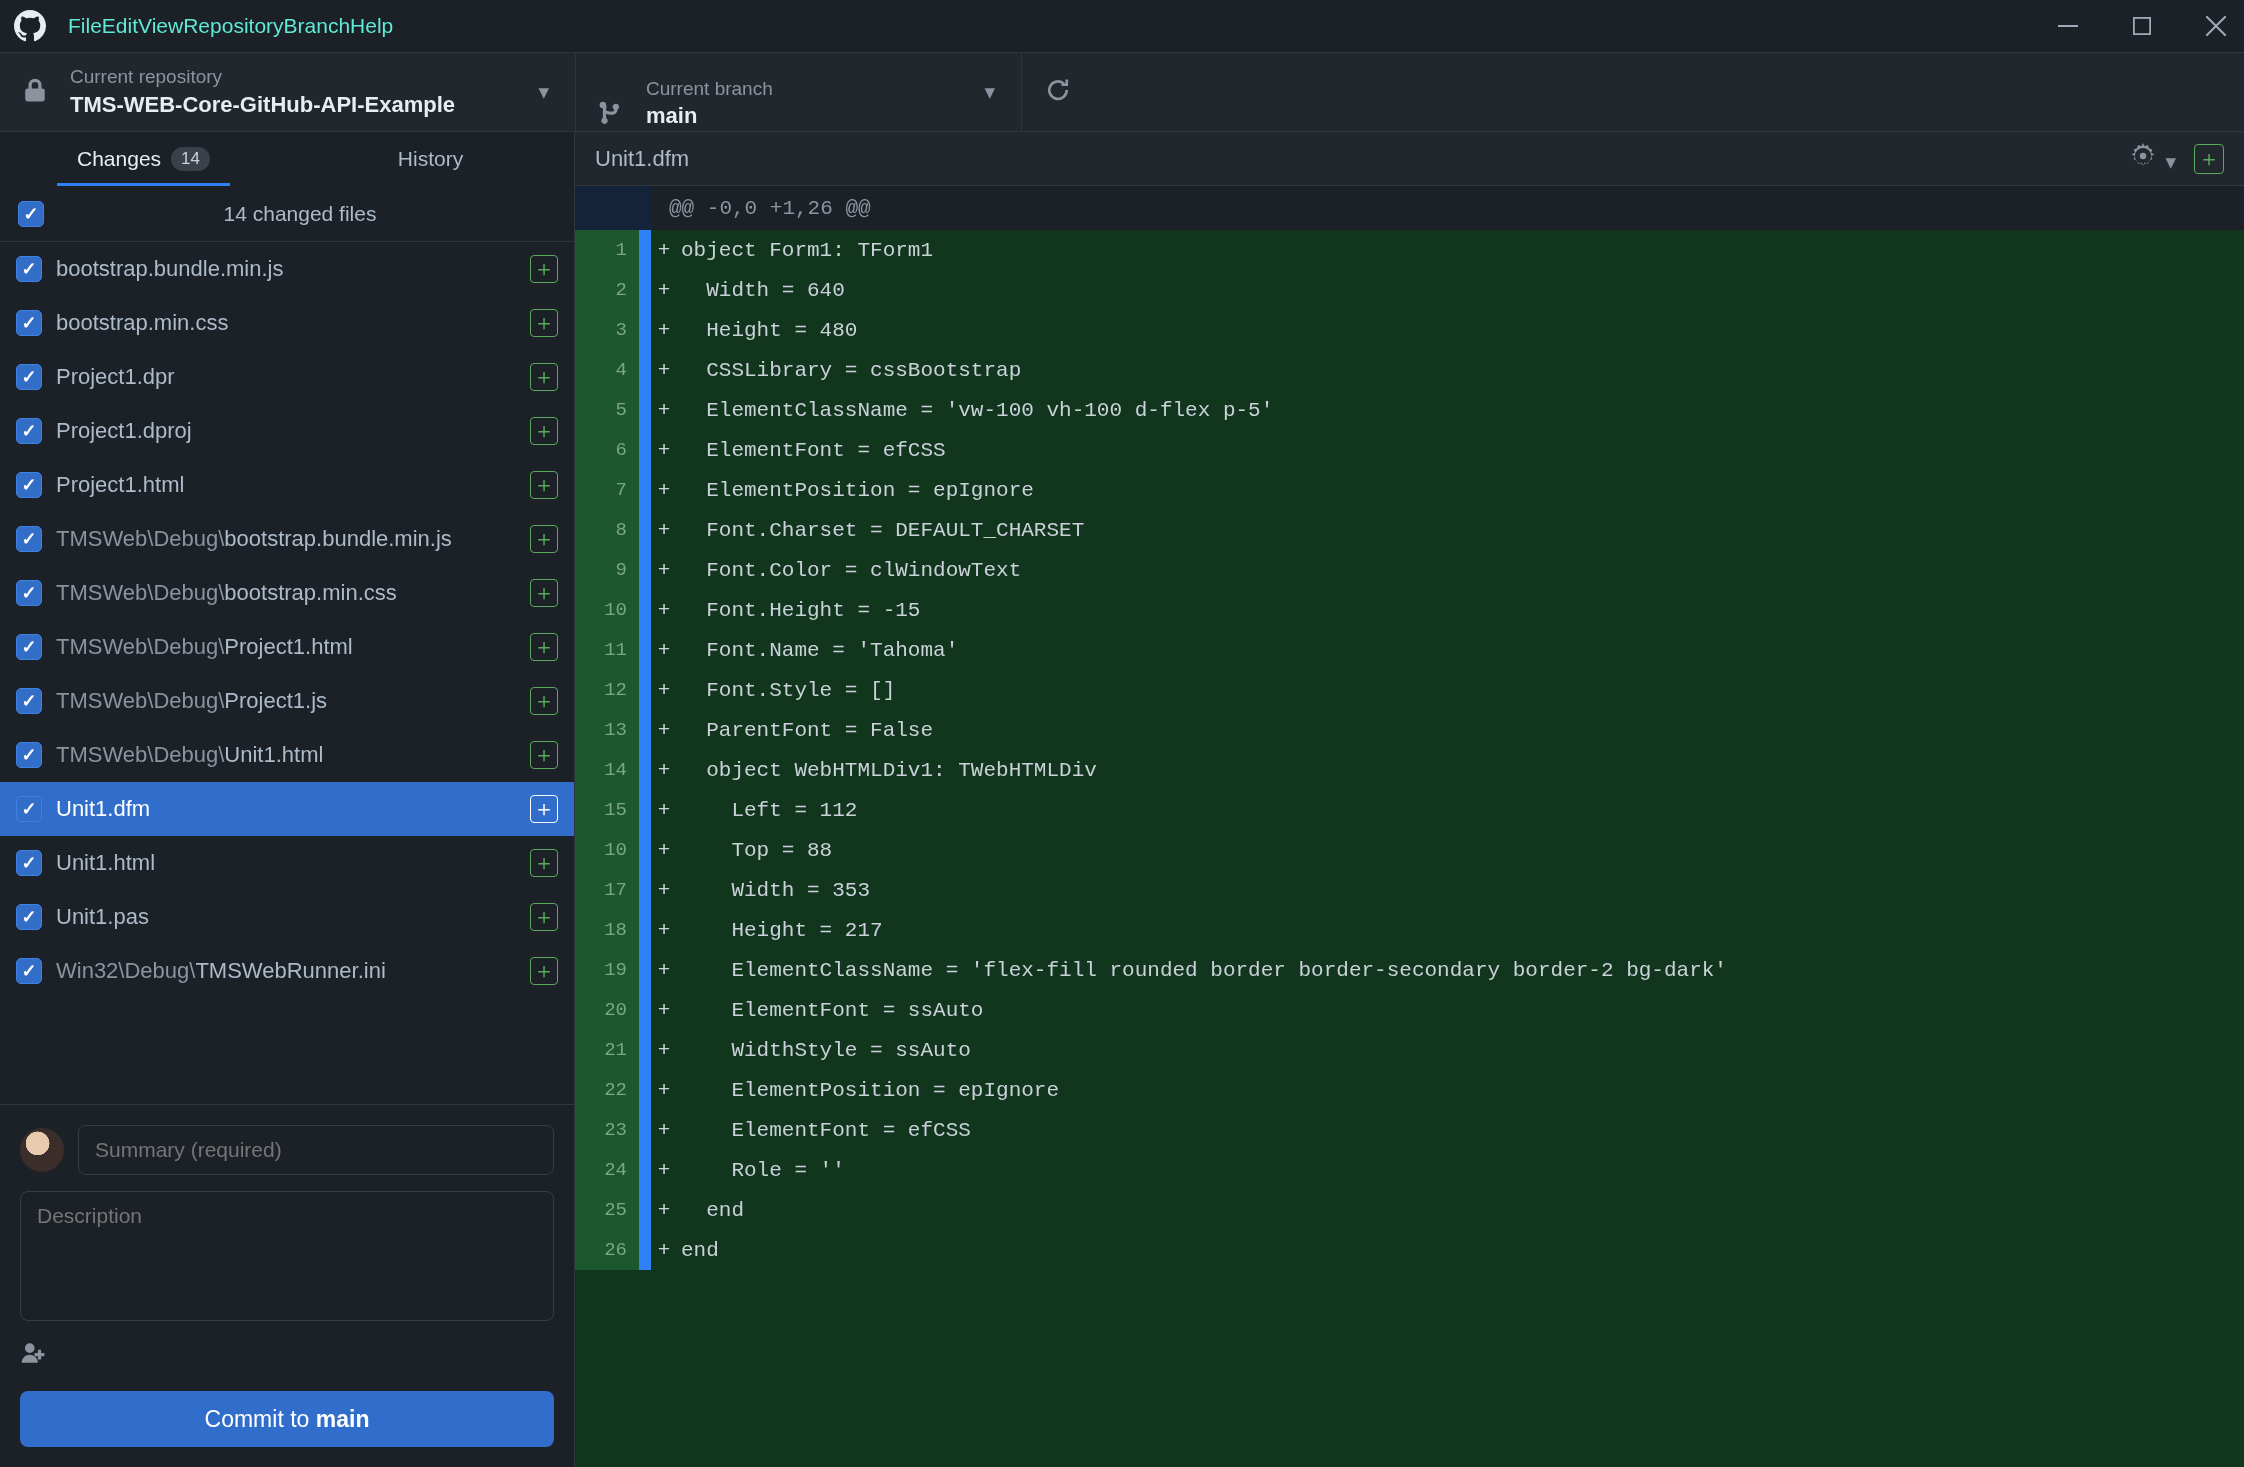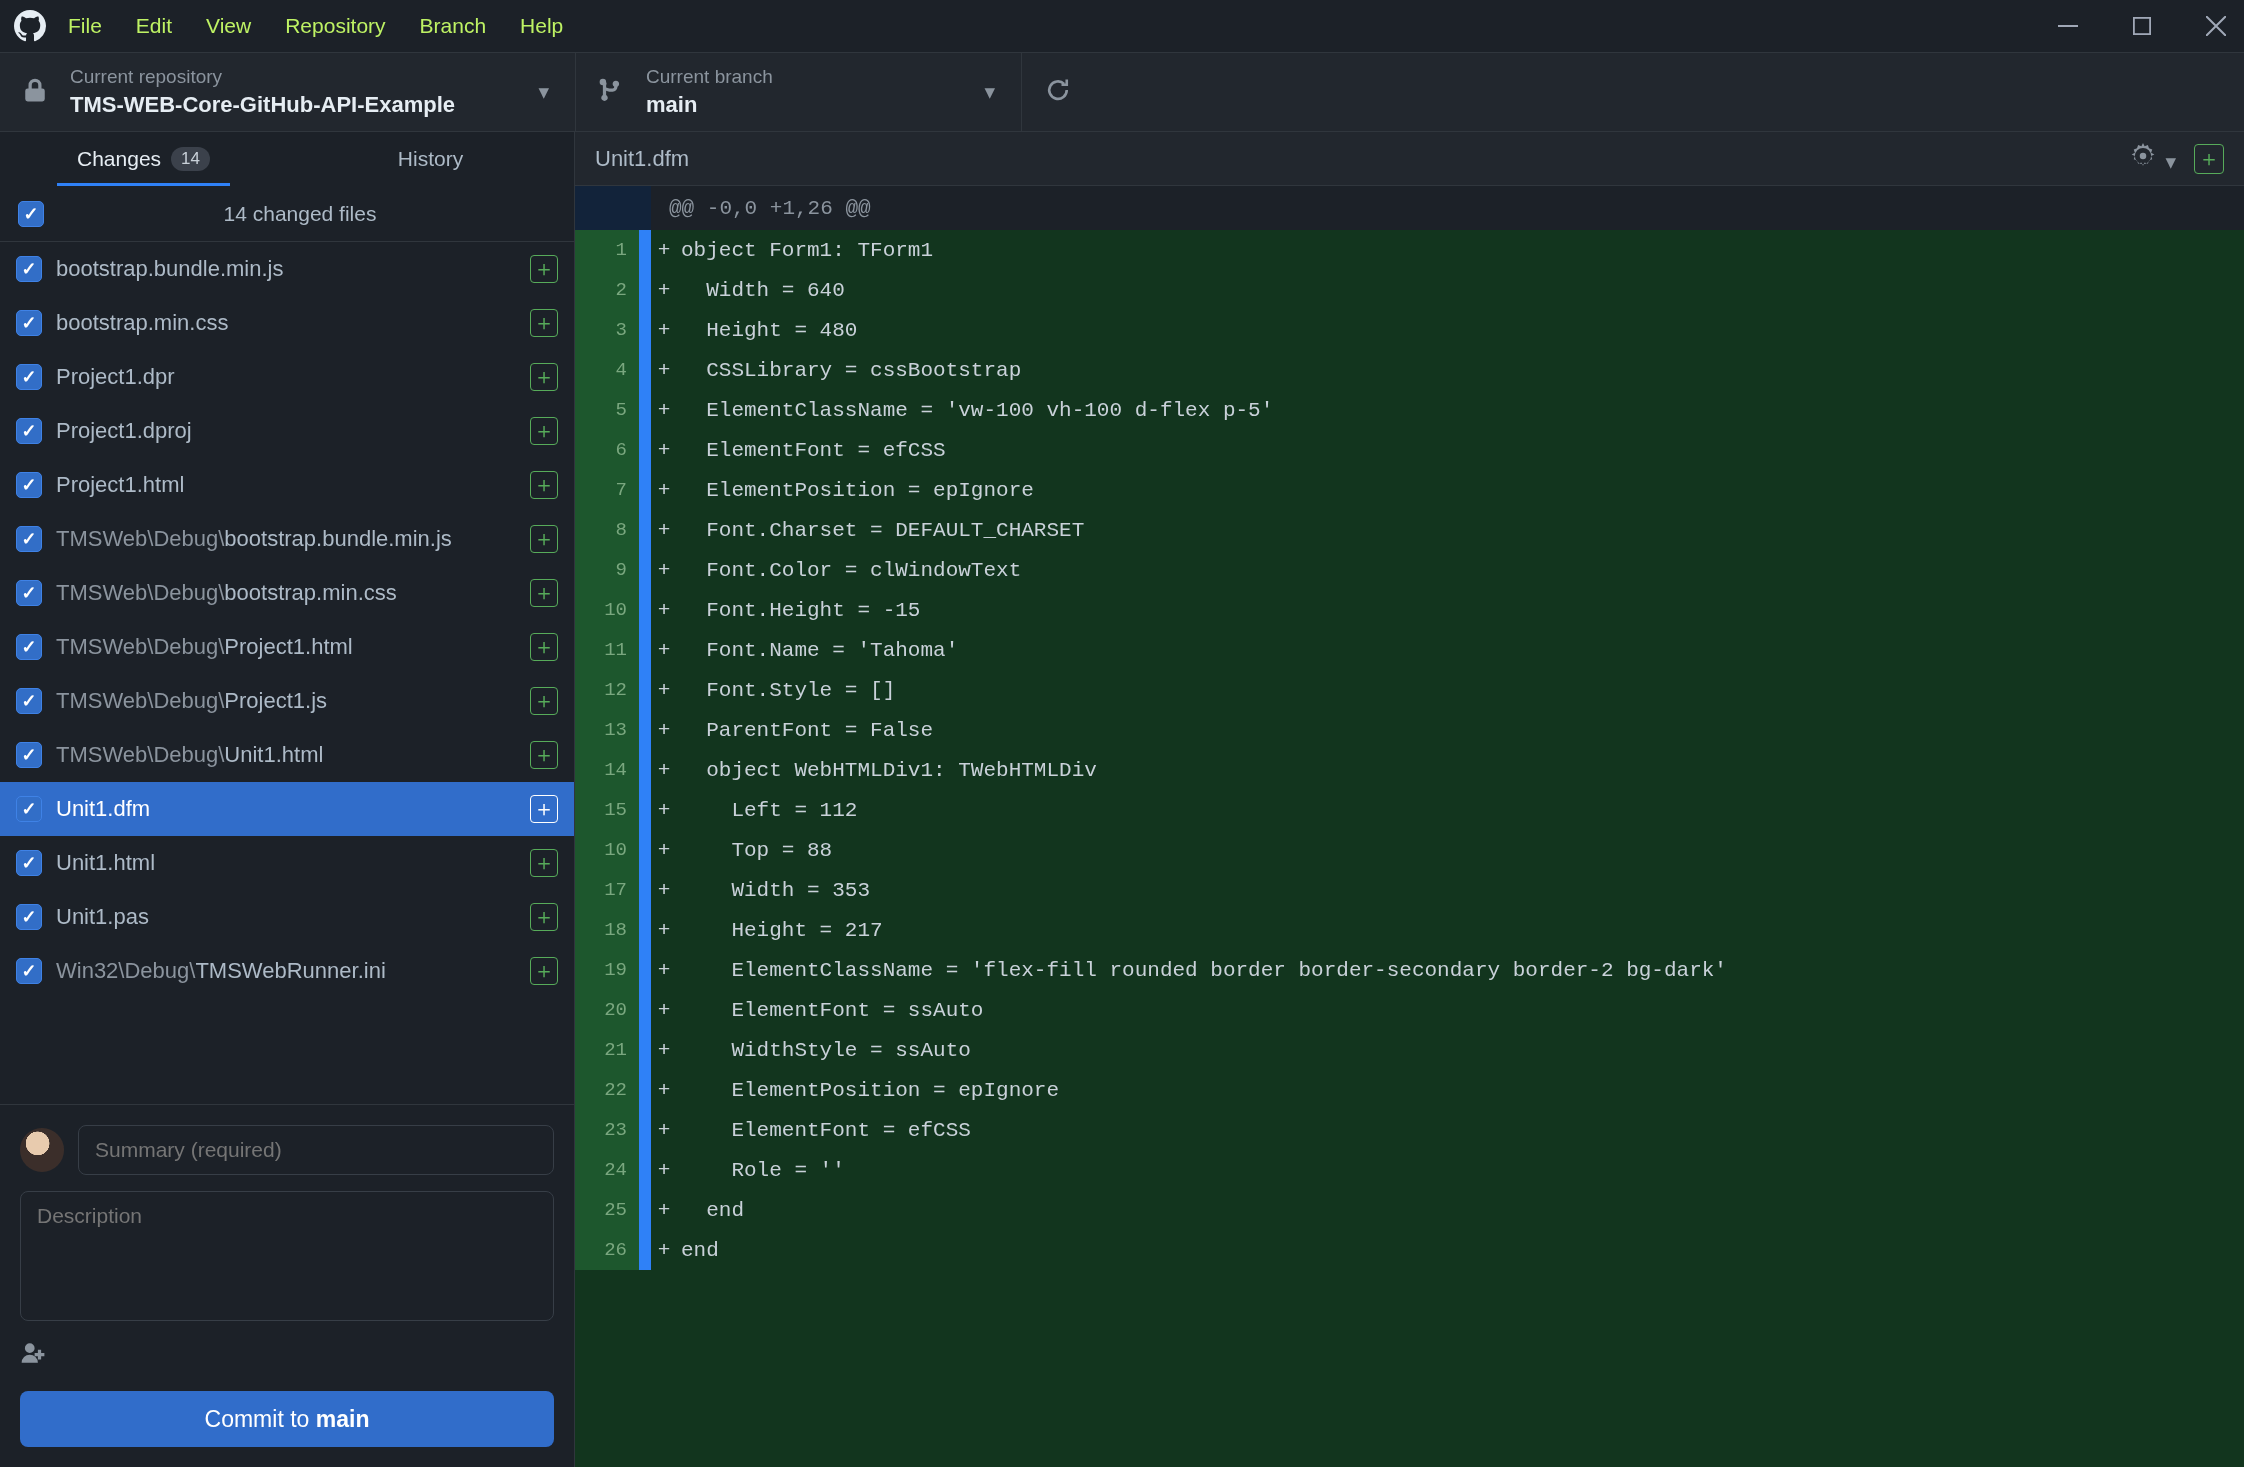--- a/index.html
+++ b/index.html
@@ -21,22 +21,21 @@
     padding: 0 14px;
   }
   .titlebar .logo {
     color: #e6edf3;
     margin-right: 22px;
     display: flex;
     align-items: center;
   }
   .titlebar .menu {
     display: flex;
-    gap: 34px;
-    color: #bef264;
+    color: #5eead4;
   }
   .titlebar .menu span { cursor: pointer; }
   .titlebar .win-controls {
     margin-left: auto;
     display: flex;
     gap: 46px;
     color: #a0a8b7;
   }
   .win-controls > div { width: 28px; display:flex; align-items:center; justify-content:center; cursor:pointer; }
 
@@ -50,21 +49,21 @@
   }
   .toolbar .sep { width:1px; background:#30363d; }
   .toolbar .tb-btn {
     display: flex;
     align-items: center;
     padding: 0 22px;
     cursor: pointer;
     position: relative;
   }
   .tb-btn.repo { width: 575px; }
-  .tb-btn.branch { width: 445px; }
+  .tb-btn.branch { width: 445px; align-items: flex-end; }
   .tb-btn.fetch { flex: 1; }
   .tb-btn .icon { color:#8b949e; margin-right: 22px; }
   .tb-btn .labels { display:flex; flex-direction:column; line-height:1.35; }
   .tb-btn .labels .sub { color:#8b949e; font-size:19px; }
   .tb-btn .labels .main { color:#e6edf3; font-weight:600; font-size:22px; }
   .tb-btn .chev {
     position:absolute; right:26px; top:50%; transform:translateY(-50%);
     color:#8b949e;
   }
 

